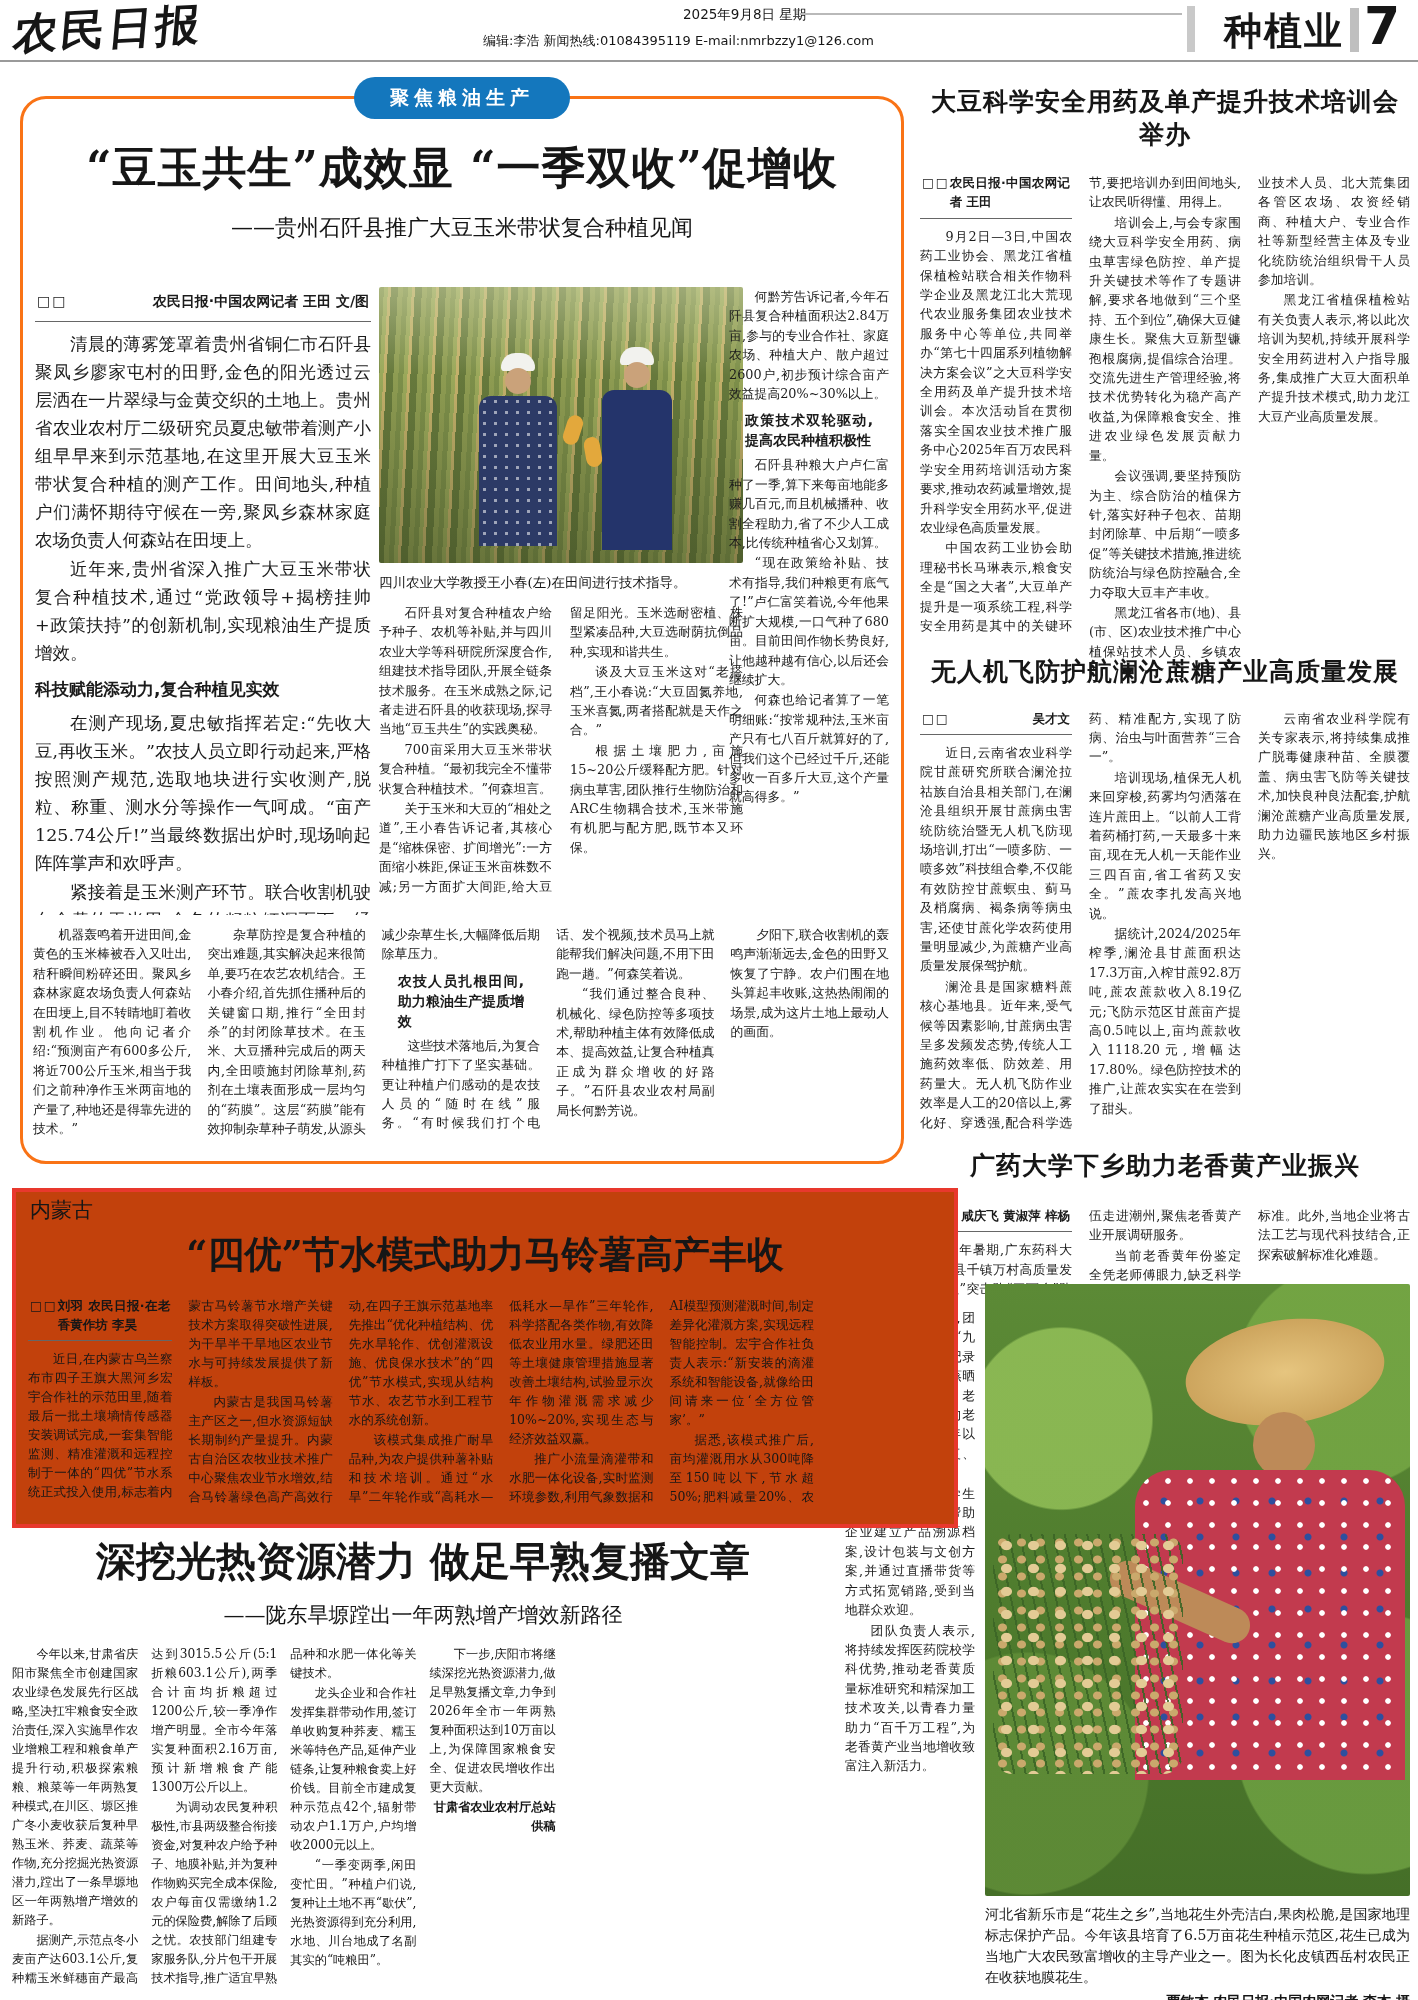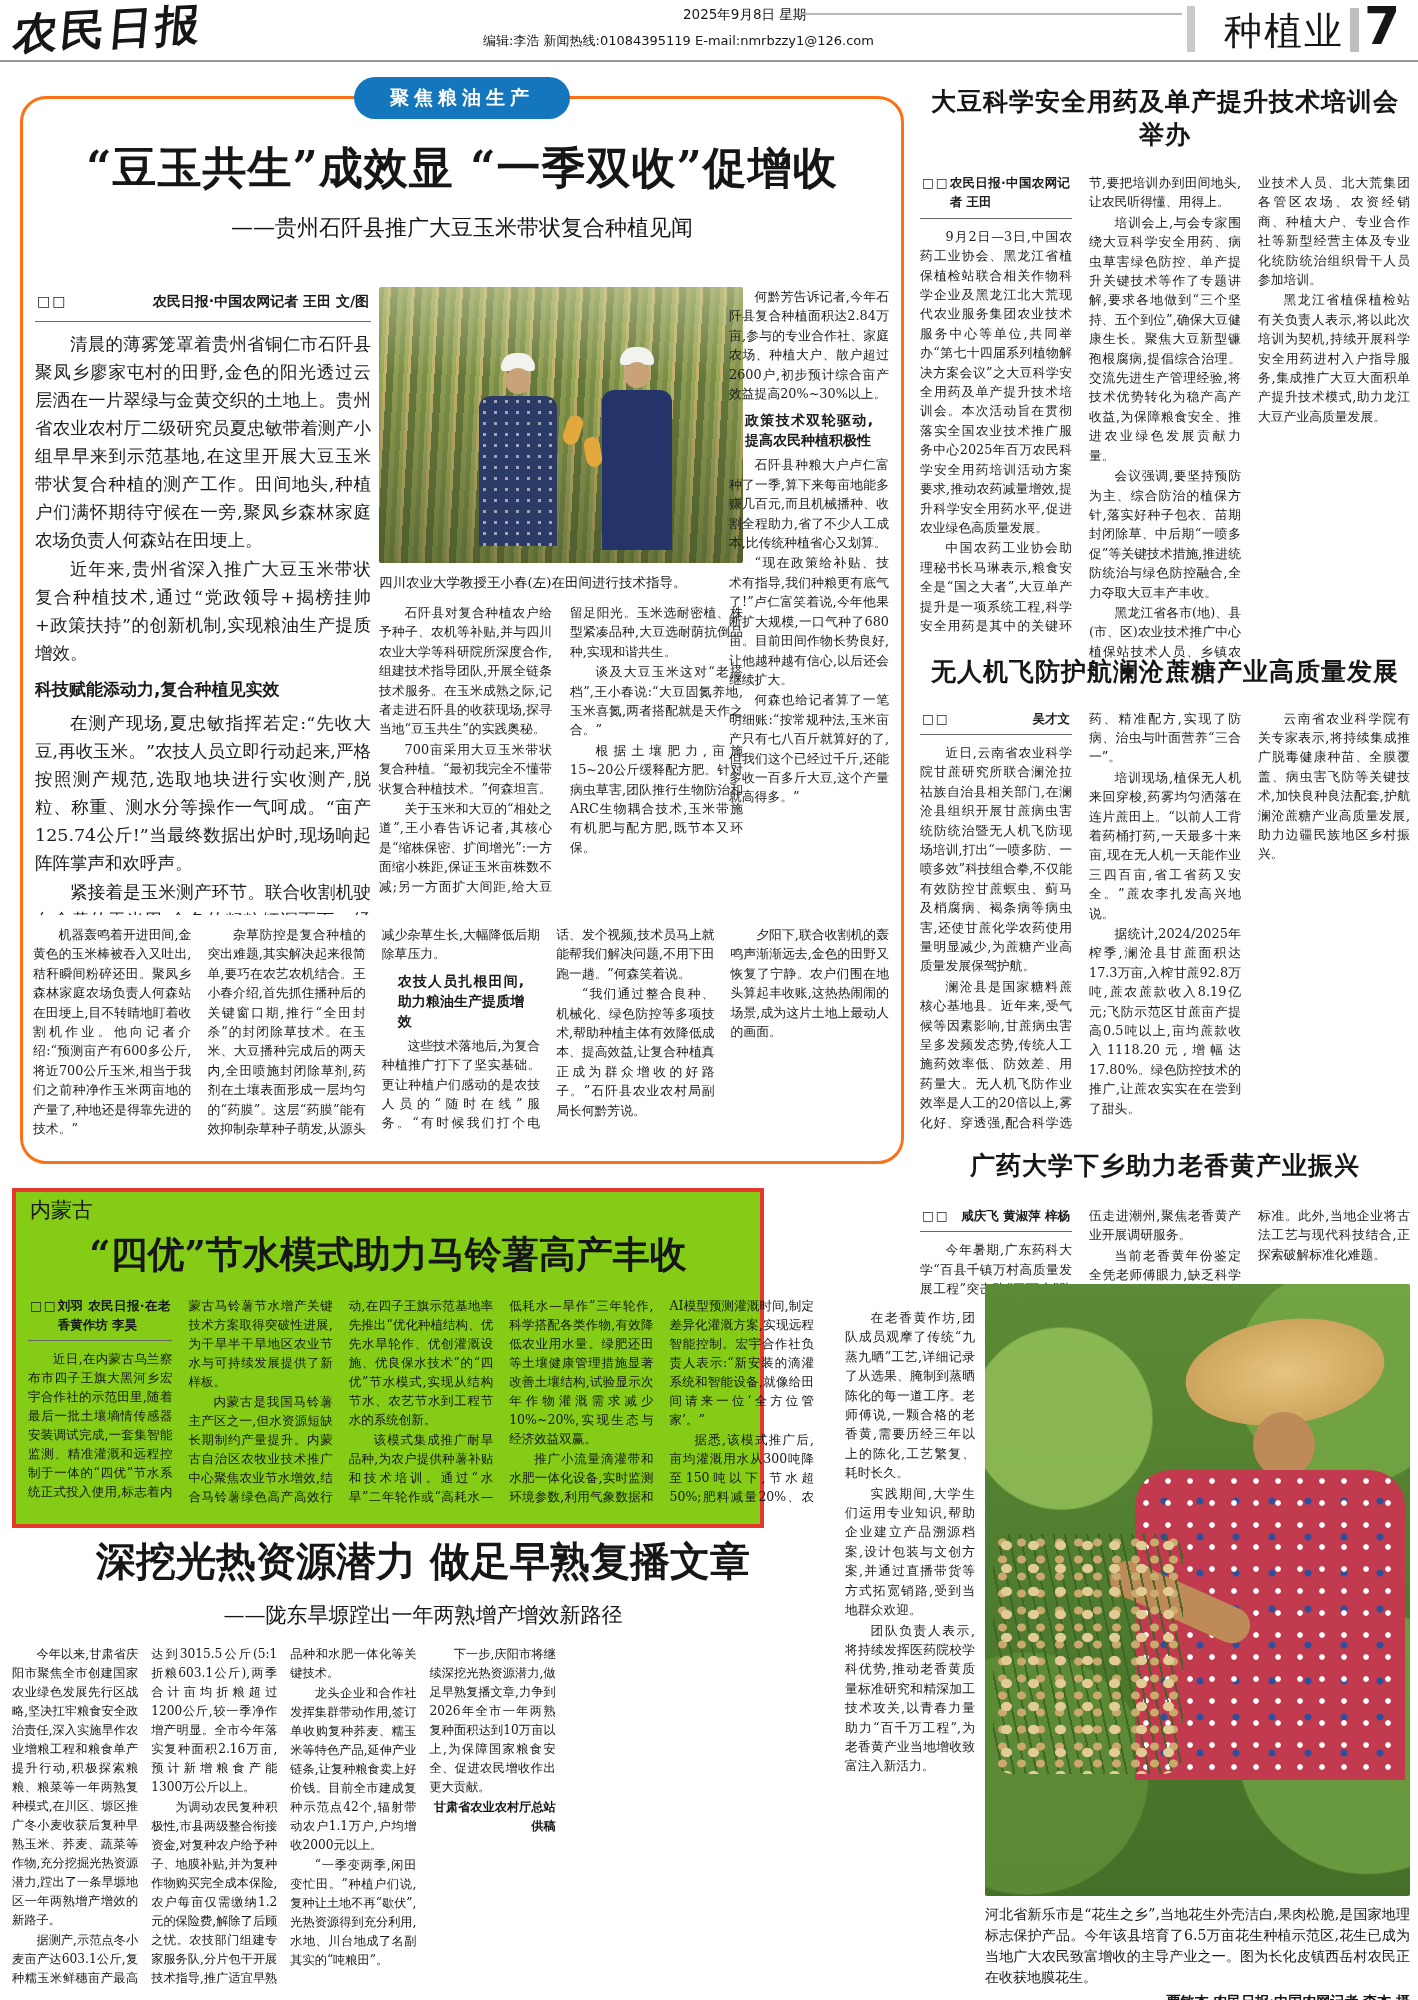--- a/index.html
+++ b/index.html
@@ -5,21 +5,21 @@
   html,body{margin:0;padding:0}
   body{width:1418px;height:2000px;position:relative;background:#fff;color:#161616;
        font-family:"DejaVu Serif",serif;overflow:hidden}
   
   .masthead{position:absolute;left:14px;top:0px;font-size:44px;font-weight:bold;
             transform:skewX(-8deg) rotate(-3deg);letter-spacing:3px;font-family:"DejaVu Serif",serif}
   .page-date{position:absolute;left:683px;top:6px;font-size:13.5px;font-family:"DejaVu Sans",sans-serif}
   .date-rule{position:absolute;left:800px;top:13px;width:382px;height:2px;background:#b9b9b9}
   .editor-line{position:absolute;left:483px;top:32px;font-size:13px;font-family:"DejaVu Sans",sans-serif}
   .vbar{position:absolute;left:1187px;top:6px;width:8px;height:46px;background:#c9c9c9}
-  .section-title{position:absolute;left:1224px;top:6px;font-size:38px;font-weight:400;
+  .section-title{position:absolute;left:1224px;top:6px;font-size:38px;font-weight:700;
                  font-family:"DejaVu Sans",sans-serif;letter-spacing:2px}
   .vbar2{position:absolute;left:1350px;top:8px;width:9px;height:44px;background:#bfbfbf}
   .page-num{position:absolute;left:1364px;top:-4px;font-size:52px;font-weight:900;font-family:"DejaVu Sans",sans-serif}
   .header-rule{position:absolute;left:0;top:60px;width:1418px;height:2px;background:#9a9a9a}
 
   
   .art-body{font-size:12.8px;line-height:19.4px;text-align:justify;color:#1b1b1b}
   .p{text-indent:2em;margin:0 0 1px}
   .h{font-family:"DejaVu Sans",sans-serif;font-weight:bold;font-size:14px;line-height:20px;
      margin:7px 16px 5px;text-indent:0;break-inside:avoid}
@@ -95,22 +95,22 @@
        background-size:22px 22px,36px 36px;background-position:0 0,11px 13px}
   .arm2{position:absolute;left:120px;top:300px;width:150px;height:36px;border-radius:18px;background:#bd8a58;transform:rotate(24deg)}
   .peanuts{position:absolute;left:8px;top:250px;width:190px;height:240px;border-radius:20px;
        background-image:radial-gradient(#e3cb95 5px,transparent 6px),radial-gradient(#caa96c 4px,transparent 5px),
          repeating-linear-gradient(78deg,transparent 0 9px,rgba(60,101,38,.9) 9px 11px);
        background-size:27px 23px,19px 17px,auto}
   .ph-caption{position:absolute;left:140px;top:754px;width:425px;font-size:14px;line-height:21px;text-align:justify}
   .ph-credit{text-align:right;font-weight:bold;margin-top:3px;font-size:14px}
 
   
-  .red-box{position:absolute;left:12px;top:1188px;width:752px;height:340px;box-sizing:border-box;
-           border:4px solid #e8382d;background:#84cc16}
+  .red-box{position:absolute;left:12px;top:1188px;width:946px;height:340px;box-sizing:border-box;
+           border:4px solid #e8382d;background:#c2410c}
   .region{position:absolute;left:14px;top:4px;font-size:21px}
   .r-headline{position:absolute;left:0;top:38px;width:100%;text-align:center;font-size:37px;font-weight:bold}
   .r-body{position:absolute;left:12px;top:104px;width:786px;height:214px;column-count:5;column-gap:16px;
           column-fill:auto;overflow:hidden;font-size:12.5px;line-height:19px;text-align:justify}
 
   
   .bottom-art{position:absolute;left:12px;top:1534px;width:822px;height:464px}
   .b-headline{text-align:center;font-size:40px;font-weight:bold;margin:0}
   .b-subtitle{text-align:center;font-size:21px;margin-top:12px}
   .b-body{margin-top:16px;height:352px;column-count:6;column-gap:13px;column-fill:auto;overflow:hidden;

